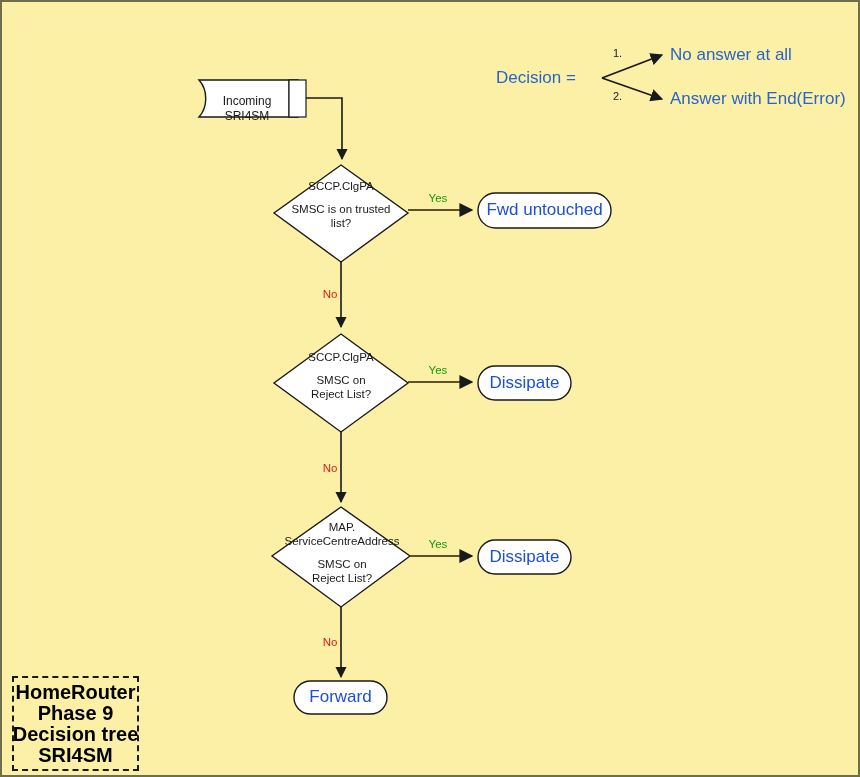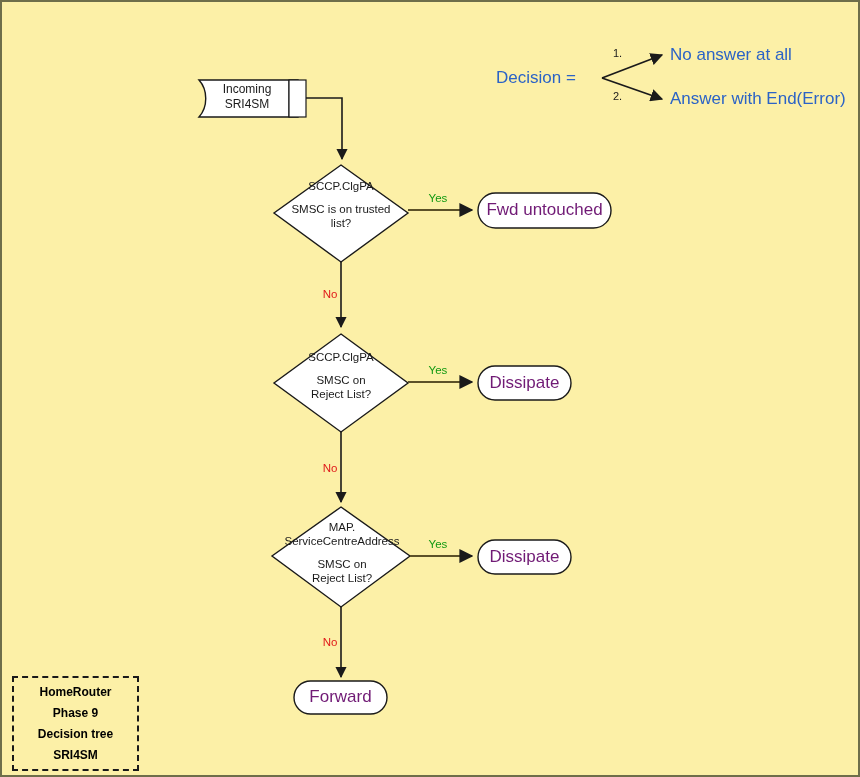--- a/index.html
+++ b/index.html
@@ -48,24 +48,25 @@
     height: 9px;
   }
   .diamond-text .q-line {
     display: block;
   }
   
   .doc-text {
     color: #1a1a1a;
     font-size: 12px;
     line-height: 15px;
+    margin-top: 12px;
   }
   
   .capsule-text {
-    color: #701a75;
+    color: #1d4ed8;
     font-size: 17px;
     line-height: 20px;
   }
   
   .lbl-yes {
     color: #119911;
     font-size: 11.5px;
   }
   .lbl-no {
     color: #e01b1b;
@@ -95,21 +96,21 @@
     border: 2px dashed #1a1a1a;
     box-sizing: border-box;
     display: flex;
     flex-direction: column;
     align-items: center;
     justify-content: center;
     background: transparent;
   }
   #title-block .tline {
     color: #000000;
-    font-size: 12px;
+    font-size: 20px;
     font-weight: bold;
     line-height: 21px;
     text-align: center;
     white-space: nowrap;
   }
 </style>
 </head>
 <body>
 
 <div id="canvas">

